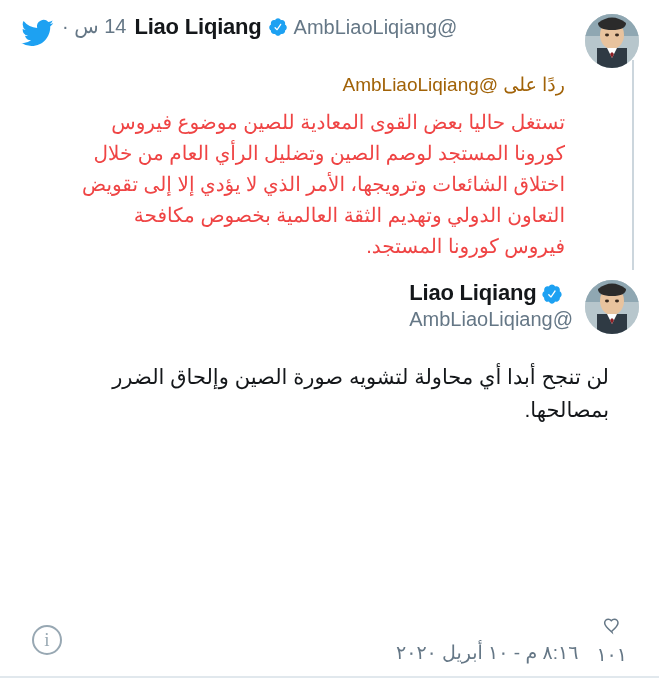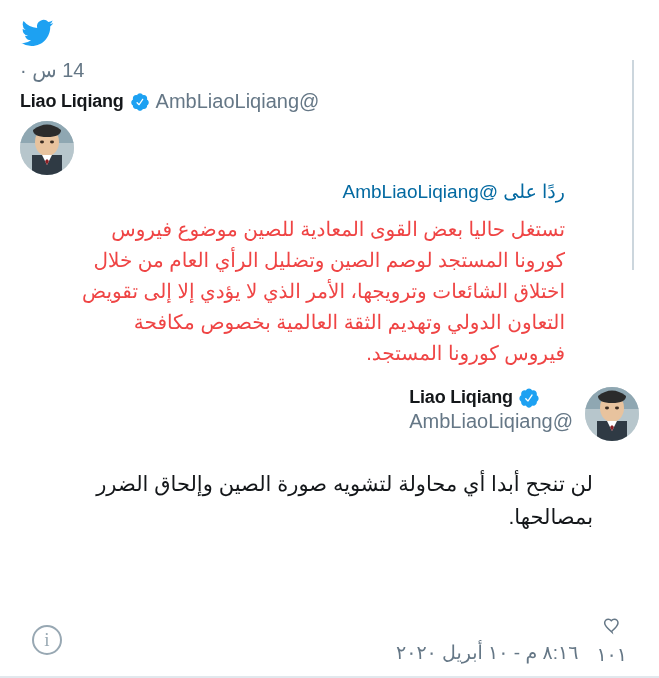--- a/index.html
+++ b/index.html
@@ -23,42 +23,42 @@
     border-bottom: 2px solid #e1e8ed;
   }
 
   
   .parent-tweet {
     position: relative;
     padding: 14px 20px 0 20px;
   }
   .parent-header {
     display: flex;
-    flex-direction: column;
+    flex-direction: row;
     align-items: flex-start;
     justify-content: flex-end;
     gap: 8px;
   }
   .twitter-bird {
     width: 34px;
     height: 34px;
     flex: 0 0 auto;
     margin-top: 2px;
   }
   .parent-header-names {
     display: flex;
     flex-direction: row-reverse;
     align-items: center;
     gap: 6px;
     flex: 1 1 auto;
     justify-content: flex-start;
     direction: rtl;
   }
   .display-name {
-    font-size: 18px;
+    font-size: 22px;
     font-weight: bold;
     color: #14171a;
     white-space: nowrap;
     letter-spacing: -0.2px;
   }
   .verified {
     width: 20px;
     height: 20px;
     flex: 0 0 auto;
   }
@@ -81,21 +81,21 @@
     flex: 0 0 auto;
     background: #cbd5da;
     position: relative;
   }
   .avatar svg { display: block; }
 
   .reply-to {
     direction: rtl;
     text-align: right;
     font-size: 19px;
-    color: #0369a1;
+    color: #a16207;
     margin: 4px 74px 0 54px;
     line-height: 1.4;
   }
   .parent-body {
     direction: rtl;
     text-align: right;
     font-size: 20px;
     line-height: 1.55;
     color: #ef4444;
     margin: 8px 74px 0 54px;
@@ -140,21 +140,21 @@
     font-size: 20px;
     color: #657786;
     margin-top: 2px;
   }
   .child-body {
     direction: rtl;
     text-align: right;
     font-size: 21px;
     line-height: 1.6;
     color: #14171a;
-    margin: 26px 46px 0 36px;
+    margin: 26px 30px 0 36px;
     white-space: pre-wrap;
   }
   .child-body.second {
     margin-top: 26px;
   }
 
   
   .footer {
     position: absolute;
     left: 0;

